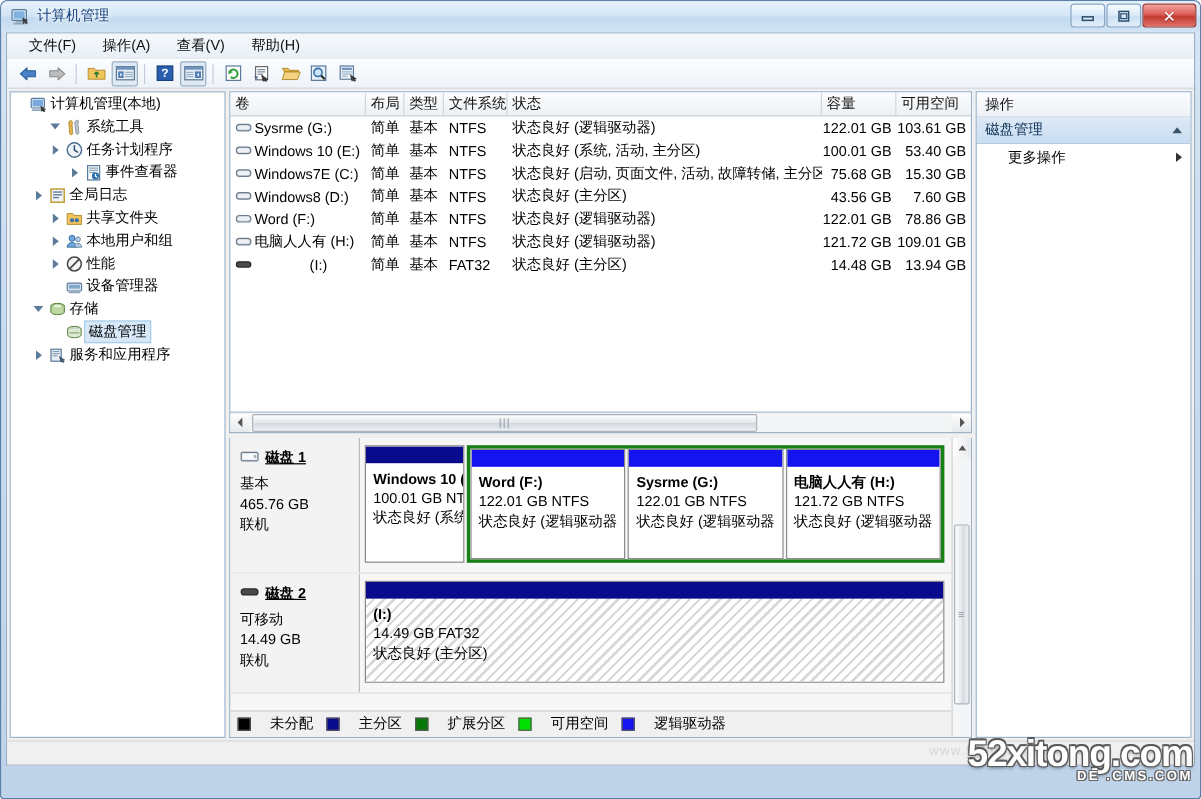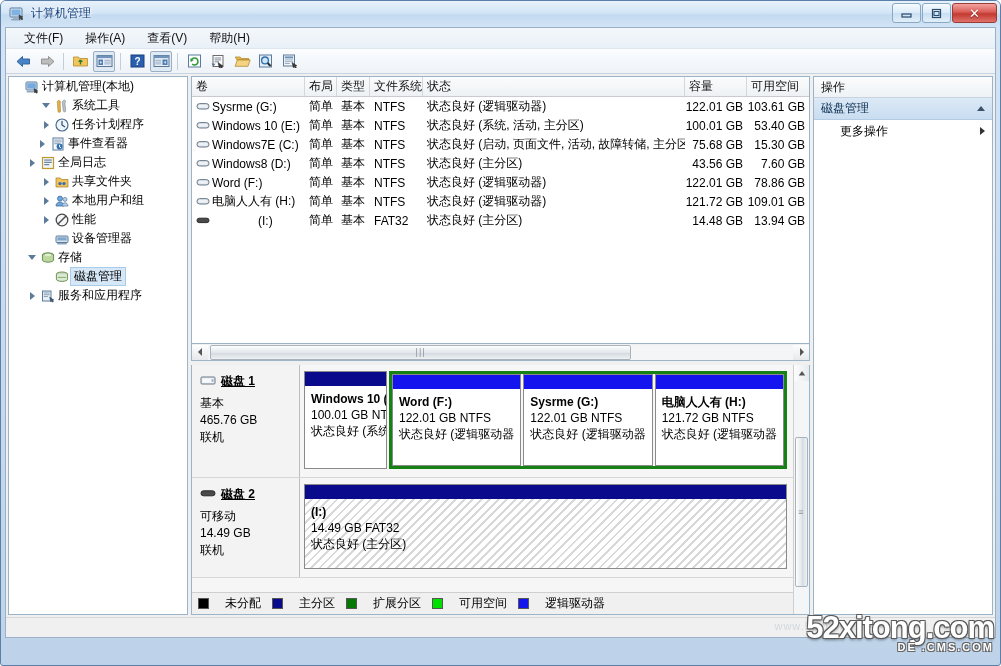--- a/index.html
+++ b/index.html
@@ -393,21 +393,21 @@
                 <span class="arrow"></span>
               </span>
               <span class="ticon">
                 <svg width="14" height="14" viewBox="0 0 14 14">
                   <circle cx="7" cy="7" r="6" fill="#eef4fa" stroke="#4a6d8f" stroke-width="1.2"></circle>
                   <path d="M7 3.4V7l2.6 1.7" stroke="#27496b" stroke-width="1.2" fill="none" stroke-linecap="round"></path>
                 </svg>
               </span>
               <span class="tree-label">任务计划程序</span>
             </div>
-            <div class="tree-row" style="padding-left: 26px;">
+            <div class="tree-row" style="padding-left: 46px;">
               <span class="tw">
                 <span class="arrow"></span>
               </span>
               <span class="ticon">
                 <svg width="14" height="14" viewBox="0 0 14 14">
                   <rect x="2" y="1" width="10" height="12" fill="#f7f9fb" stroke="#5a7b9c"></rect>
                   <rect x="3.3" y="2.6" width="7.4" height="1" fill="#8aa0b6"></rect>
                   <rect x="3.3" y="4.4" width="7.4" height="1" fill="#8aa0b6"></rect>
                   <rect x="3.3" y="6.2" width="5" height="1" fill="#8aa0b6"></rect>
                   <circle cx="8.6" cy="9.6" r="3" fill="#2f6fae"></circle>

